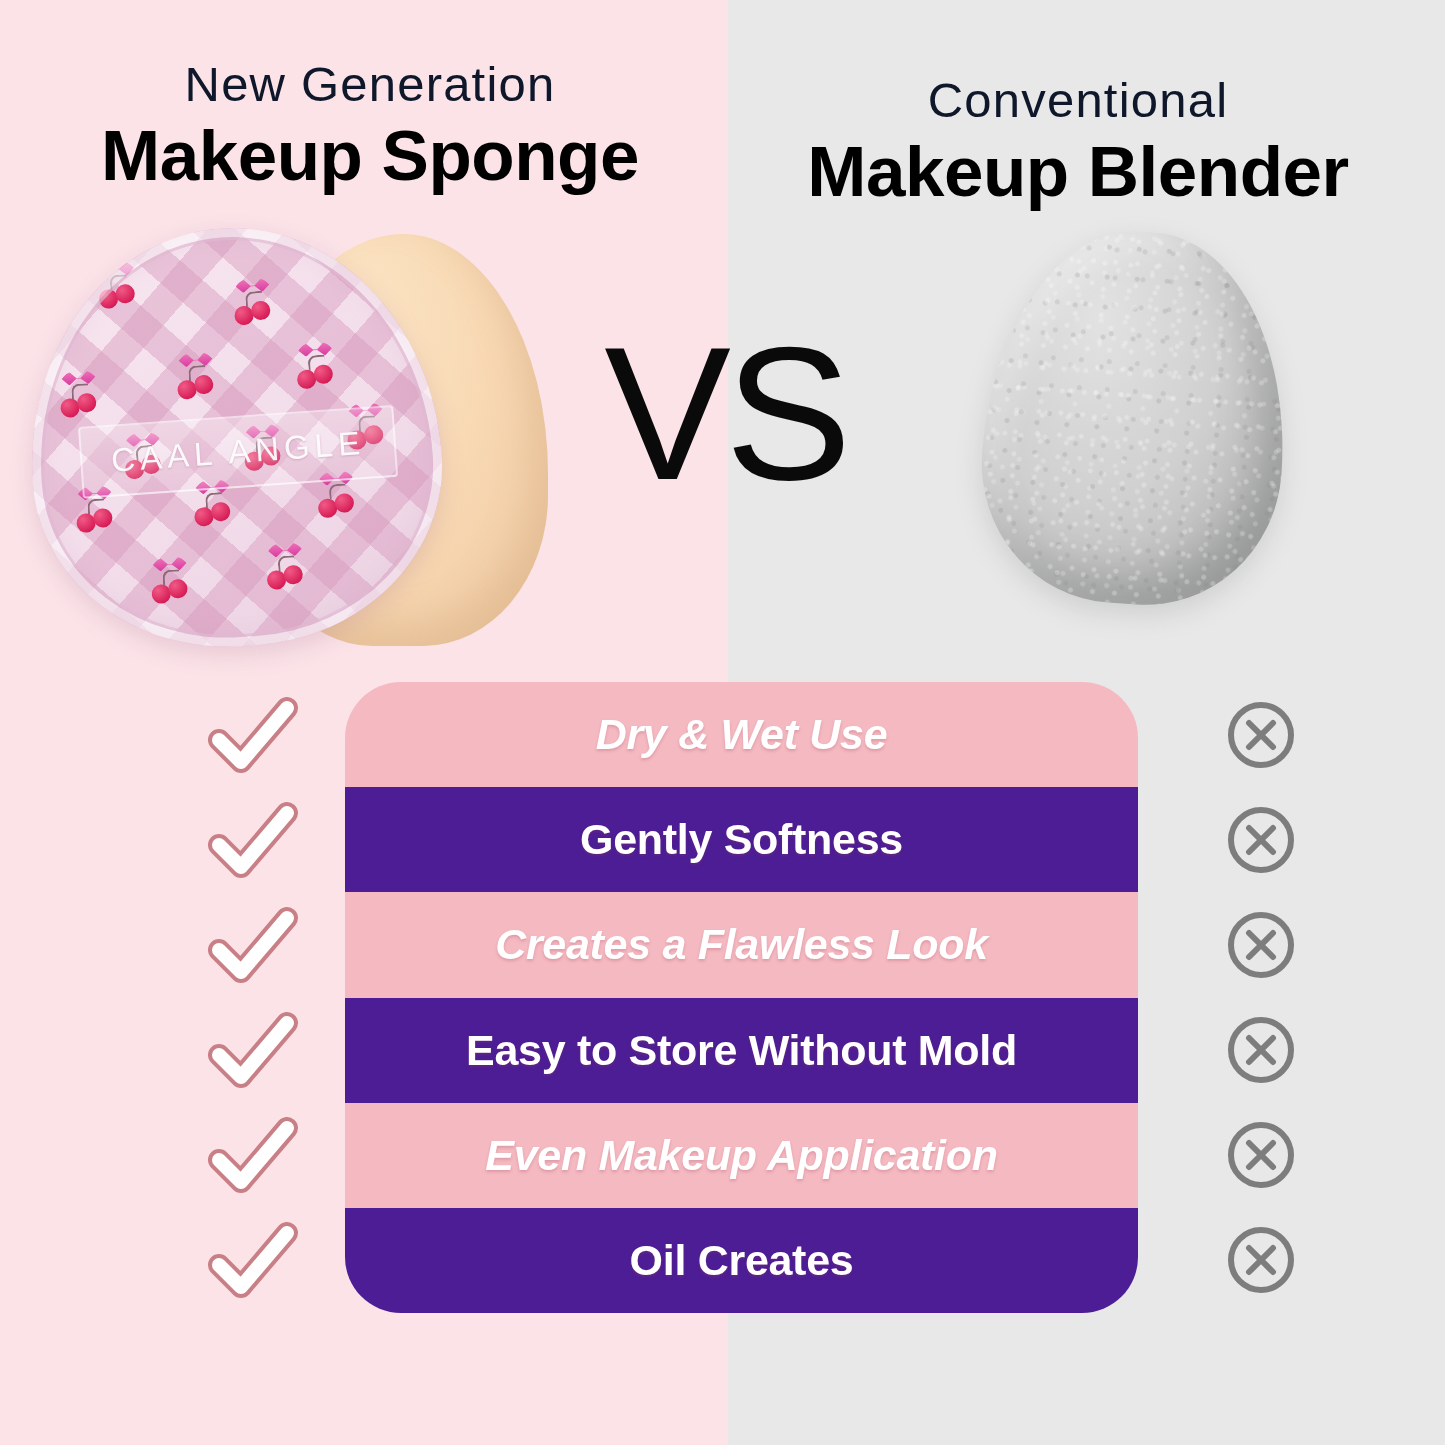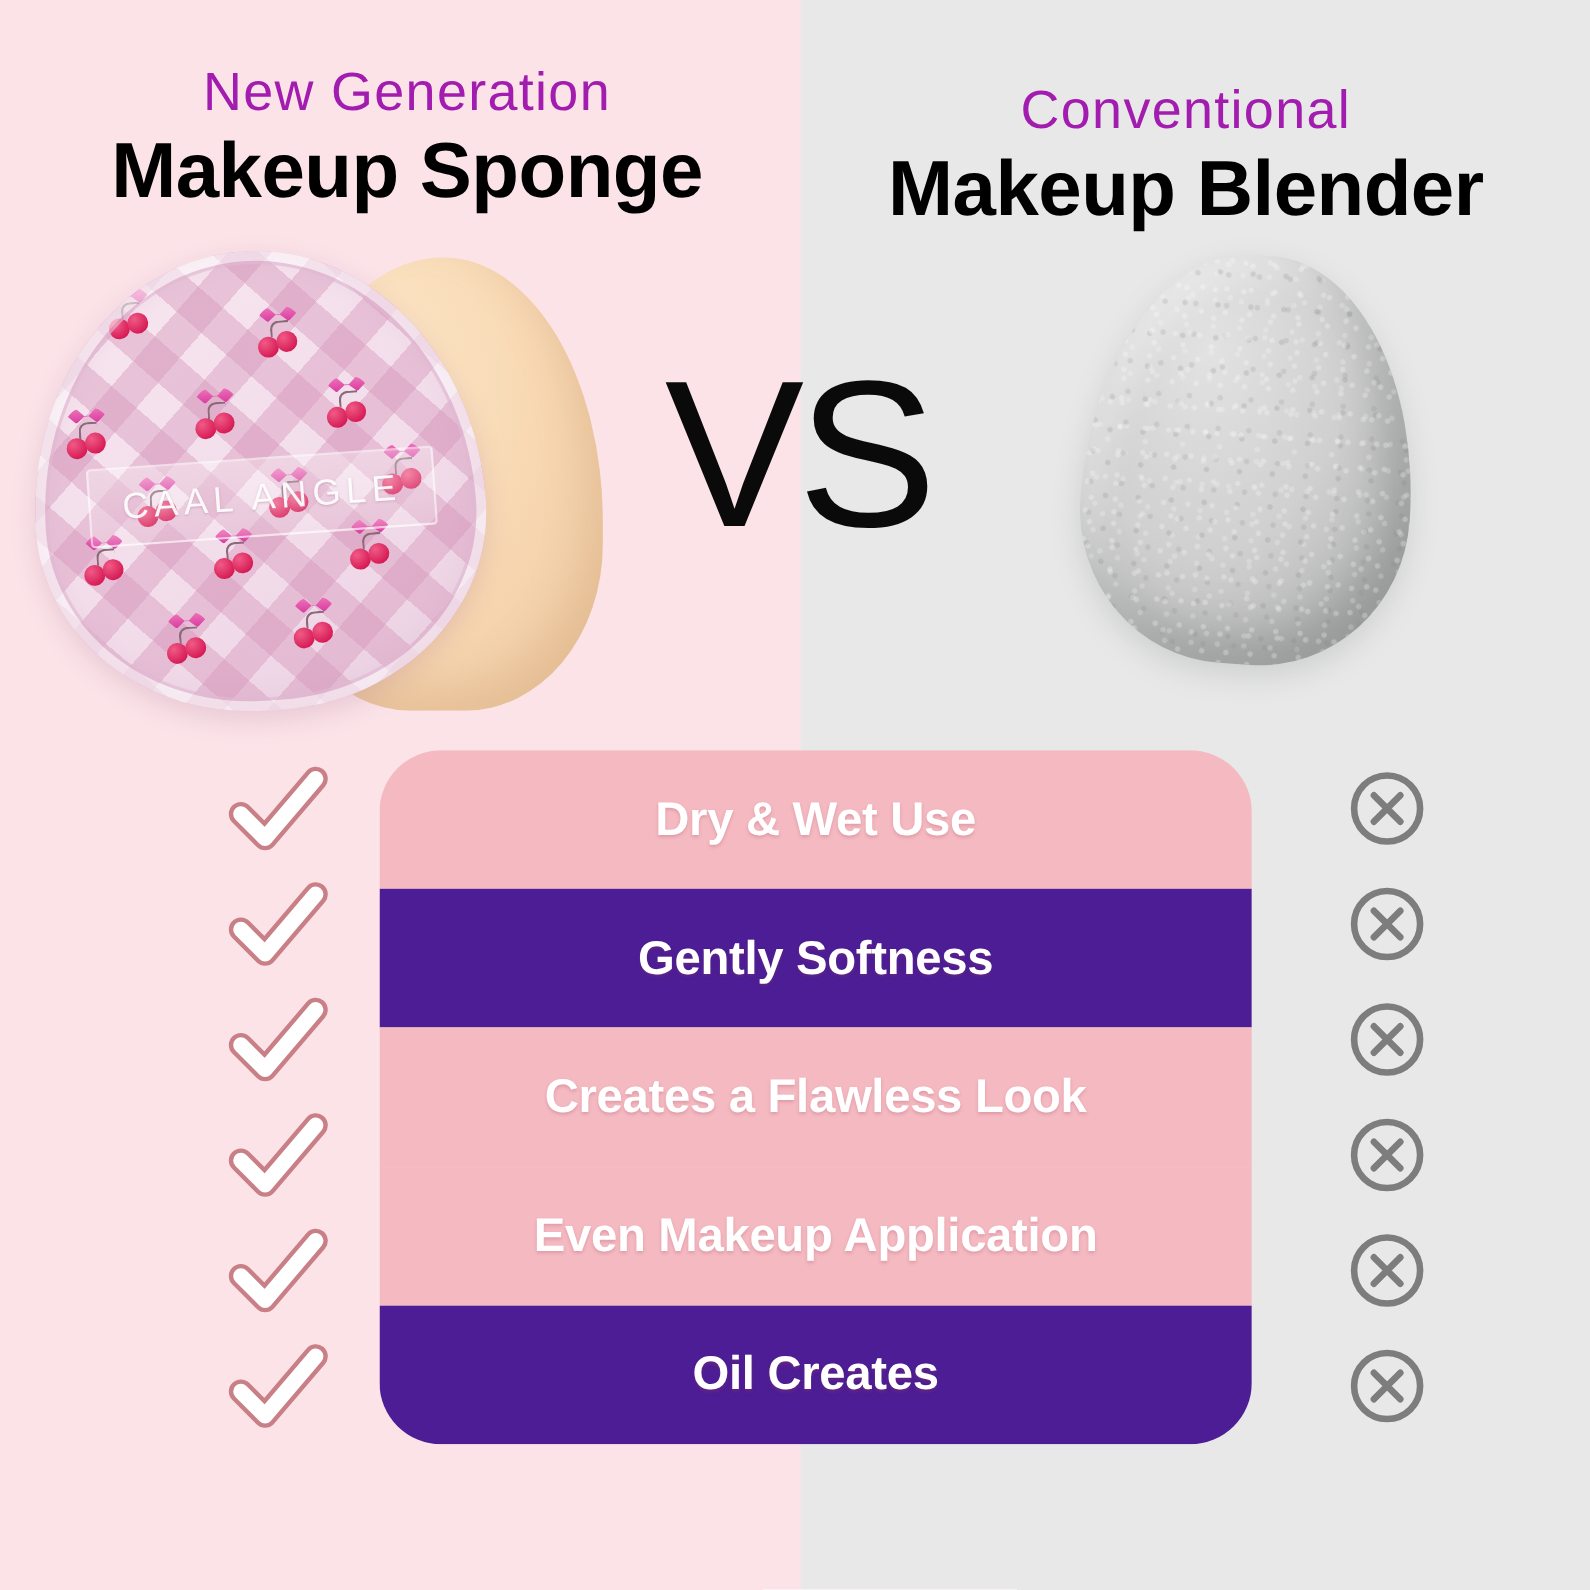--- a/index.html
+++ b/index.html
@@ -35,21 +35,21 @@
     text-align: center;
     line-height: 1.02;
   }
   .head-left  { left: 40px;  top: 60px; width: 660px; }
   .head-right { left: 748px; top: 76px; width: 660px; }
   .head .kicker {
     display: block;
     font-size: 49px;
     font-weight: 300;
     letter-spacing: 1.2px;
-    color: #a21caf;
+    color: #0f172a;
     margin-bottom: 10px;
   }
   .head .main {
     display: block;
     font-size: 71px;
     font-weight: 700;
     letter-spacing: -0.5px;
     color: #000000;
   }
 
@@ -217,21 +217,21 @@
     display: flex;
     align-items: center;
     justify-content: center;
     color: #ffffff;
     font-size: 43px;
     font-weight: 700;
     letter-spacing: -0.3px;
     text-shadow: 0 2px 3px rgba(160,60,80,.25);
     white-space: nowrap;
   }
-  .frow.light { background: #f4b9c1; }
+  .frow.light { background: #f4b9c1; font-style: italic; }
   .frow.dark  { background: #4c1d95; }
 
   
   .checks, .crosses {
     position: absolute;
     top: 682px;
     height: 631px;
     width: 150px;
     display: flex;
     flex-direction: column;
@@ -399,20 +399,23 @@
   <div class="card">
     <div class="frow light">
         <span>Dry &amp; Wet Use</span>
       </div>
     <div class="frow dark">
         <span>Gently Softness</span>
       </div>
     <div class="frow light">
         <span>Creates a Flawless Look</span>
       </div>
+    <div class="frow dark">
+        <span>Easy to Store Without Mold</span>
+      </div>
     <div class="frow light">
         <span>Even Makeup Application</span>
       </div>
     <div class="frow dark">
         <span>Oil Creates</span>
       </div>
   </div>
 
   <div class="crosses">
     <div class="mark">

